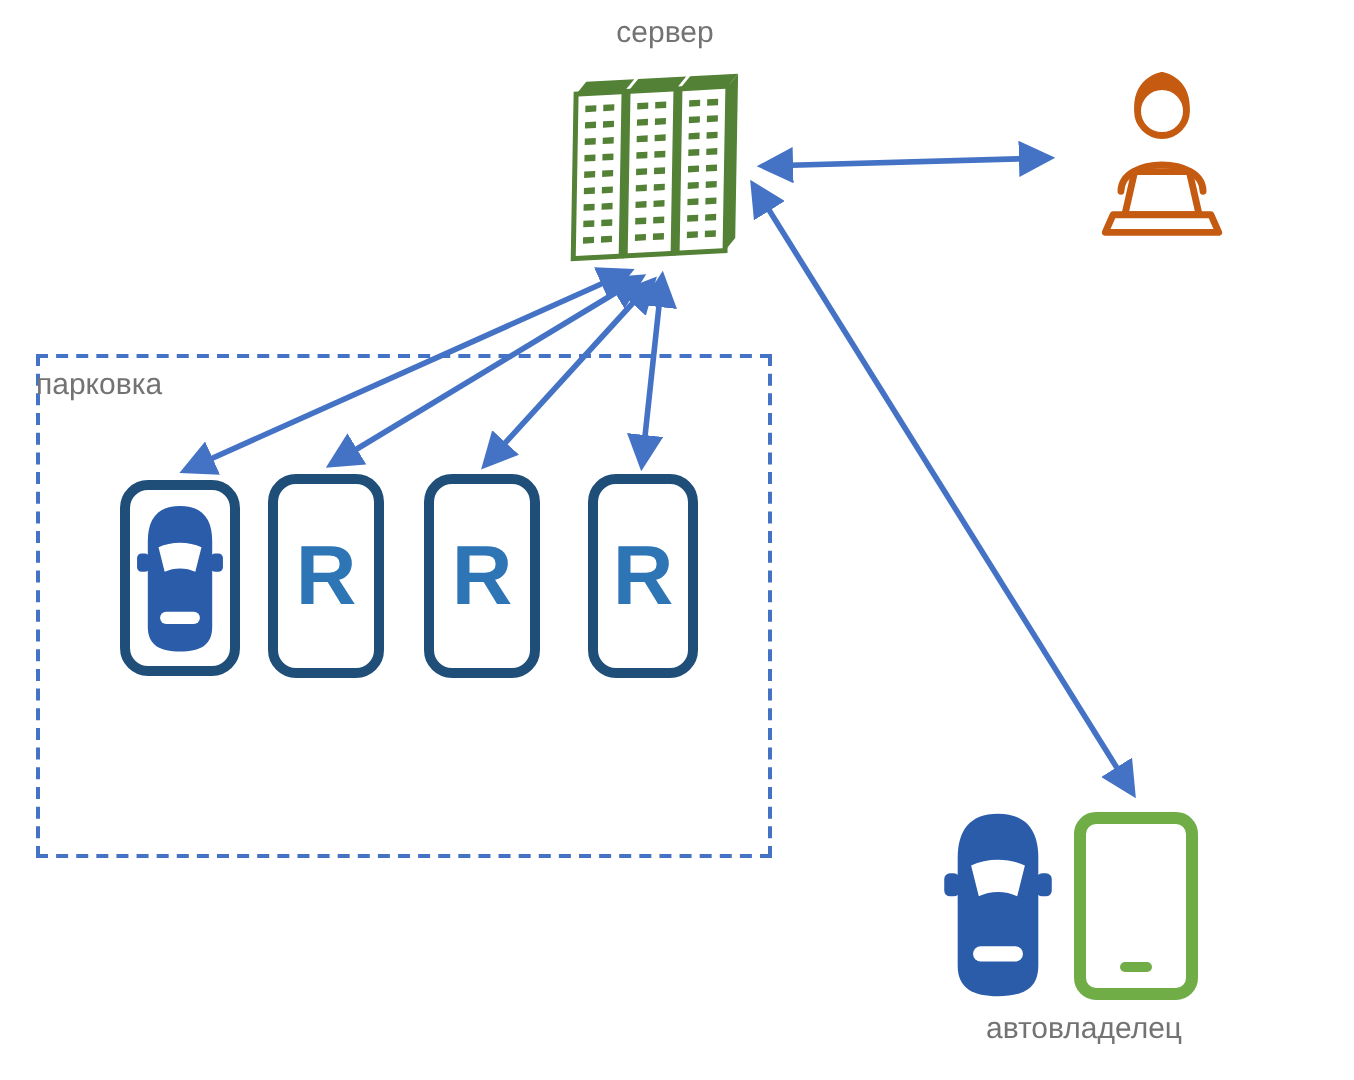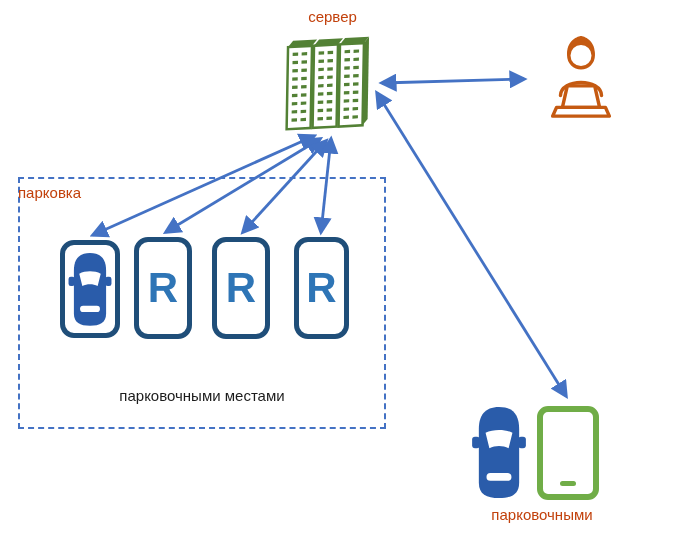--- a/index.html
+++ b/index.html
@@ -1,20 +1,20 @@
 <!DOCTYPE html>
 <html><head>
 <meta charset="utf-8">
 <style>
   * { margin:0; padding:0; box-sizing:border-box; }
   html,body { background:#ffffff; }
   body { font-family:"Liberation Sans", sans-serif; }
   .canvas { position:relative; width:677px; height:540px; background:#fff; overflow:hidden; }
   .abs { position:absolute; }
-  .label { font-size:15px; color:#c2410c; text-align:center; line-height:1.2; }
+  .label { font-size:15px; color:#737373; text-align:center; line-height:1.2; }
   .caption { font-size:15px; color:#1c1c1c; text-align:center; }
   .dashed-box { border:2px dashed #4472C4; }
   .spot {
     border:5px solid #1F4E79; border-radius:14px; background:#fff;
     display:flex; align-items:center; justify-content:center;
   }
   .r-letter {
     font-size:42px; font-weight:bold; color:#2E75B6;
     font-family:"Liberation Sans", sans-serif; line-height:1;
   }
@@ -99,31 +99,30 @@
   <div class="abs spot" style="left:134px;top:237px;width:58px;height:102px">
     <span class="r-letter">R</span>
   </div>
   <div class="abs spot" style="left:212px;top:237px;width:58px;height:102px">
     <span class="r-letter">R</span>
   </div>
   <div class="abs spot" style="left:294px;top:237px;width:55px;height:102px">
     <span class="r-letter">R</span>
   </div>
 
-  <div class="abs caption" style="left:22px;top:387px;width:360px">парковочными местами</div>
 
   <div class="abs" style="left:470px;top:404px;width:58px;height:96px">
     <svg viewBox="0 0 60 100" width="58" height="96">
       <rect x="2" y="34" width="8" height="12" rx="3" fill="#2A5CAA"></rect>
       <rect x="50" y="34" width="8" height="12" rx="3" fill="#2A5CAA"></rect>
       <path d="M30 3 C15 3 9 12 9 26 L9 82 C9 94 17 98 30 98 C43 98 51 94 51 82 L51 26 C51 12 45 3 30 3 Z" fill="#2A5CAA"></path>
       <path d="M16 30 C24 26 36 26 44 30 L40 46 C34 43 26 43 20 46 Z" fill="#fff"></path>
       <rect x="17" y="72" width="26" height="8" rx="4" fill="#fff"></rect>
     </svg>
   </div>
   <div class="abs" style="left:537px;top:406px;width:62px;height:94px">
     <div class="phone-body">
       <div class="phone-dash"></div>
     </div>
   </div>
-  <div class="abs label" style="left:462px;top:506px;width:160px">парковочными</div>
+  <div class="abs label" style="left:462px;top:506px;width:160px">автовладелец</div>
 
 </div>
 
 </body></html>

